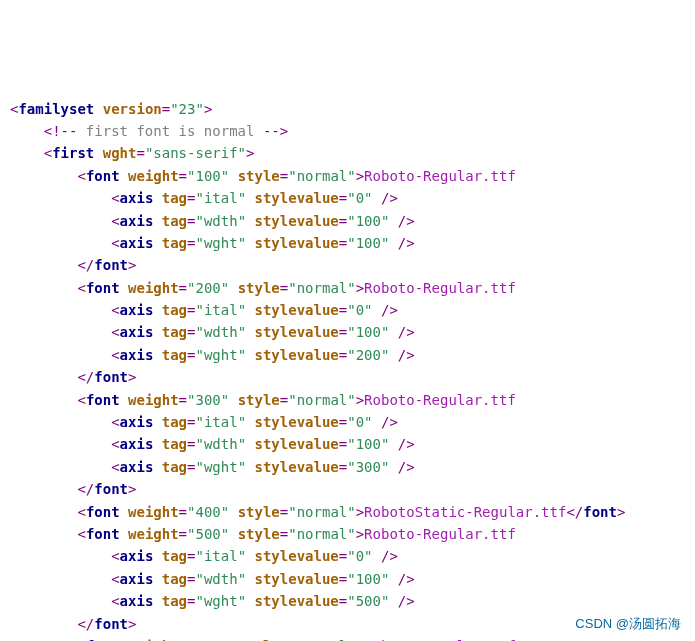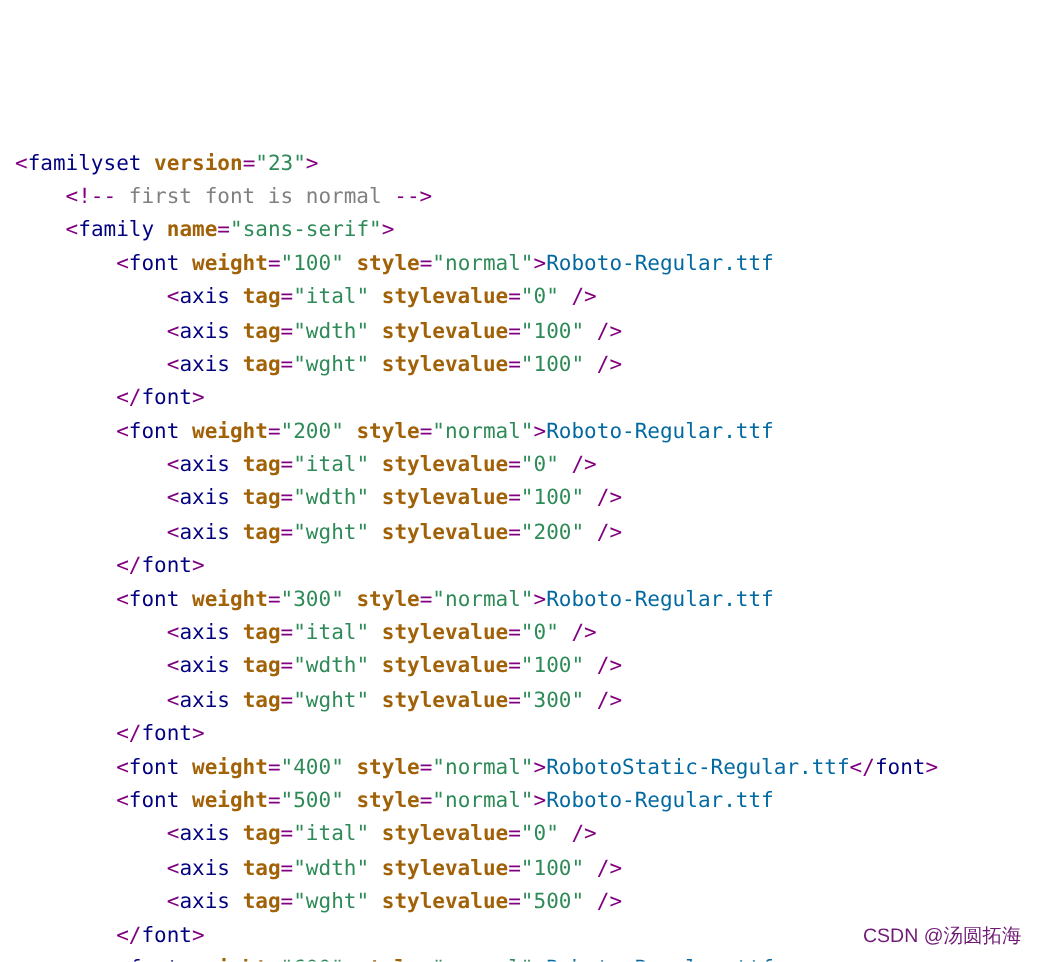--- a/index.html
+++ b/index.html
@@ -10,43 +10,43 @@
     font-size: 14px;
     line-height: 1.6;
     color: #333333;
     white-space: pre;
     position: relative;
     width: 695px;
     height: 641px;
     box-sizing: border-box;
   }
   .p  { color: #800080; }           
-  .tn { color: #000080; font-weight: normal; } 
+  .tn { color: #000080; font-weight: bold; } 
   .an { color: #a16207; font-weight: bold; } 
   .av { color: #2e8b57; }           
-  .tx { color: #0369a1; }           
+  .tx { color: #a21caf; }           
   .cm { color: #808080; font-style: normal; } 
   .watermark {
     position: absolute;
     right: 14px;
     bottom: 6px;
-    color: #701a75;
+    color: #0369a1;
     font-size: 13px;
     font-family: "Microsoft YaHei", sans-serif;
   }
   #code { white-space: pre; }
 </style>
 </head>
 <body>
 
 
 
 <div id="code"><span class="p">&lt;</span><span class="tn">familyset</span> <span class="an">version</span><span class="p">=</span><span class="av">"23"</span><span class="p">&gt;</span>
     <span class="p">&lt;!--</span><span class="cm"> first font is normal </span><span class="p">--&gt;</span>
-    <span class="p">&lt;</span><span class="tn">family</span> <span class="an">name</span><span class="p">=</span><span class="av">"sans-serif"</span><span class="p">&gt;</span>
+    <span class="p">&lt;</span><span class="tn">first</span> <span class="an">wght</span><span class="p">=</span><span class="av">"sans-serif"</span><span class="p">&gt;</span>
         <span class="p">&lt;</span><span class="tn">font</span> <span class="an">weight</span><span class="p">=</span><span class="av">"100"</span> <span class="an">style</span><span class="p">=</span><span class="av">"normal"</span><span class="p">&gt;</span><span class="tx">Roboto-Regular.ttf</span>
             <span class="p">&lt;</span><span class="tn">axis</span> <span class="an">tag</span><span class="p">=</span><span class="av">"ital"</span> <span class="an">stylevalue</span><span class="p">=</span><span class="av">"0"</span> <span class="p">/&gt;</span>
             <span class="p">&lt;</span><span class="tn">axis</span> <span class="an">tag</span><span class="p">=</span><span class="av">"wdth"</span> <span class="an">stylevalue</span><span class="p">=</span><span class="av">"100"</span> <span class="p">/&gt;</span>
             <span class="p">&lt;</span><span class="tn">axis</span> <span class="an">tag</span><span class="p">=</span><span class="av">"wght"</span> <span class="an">stylevalue</span><span class="p">=</span><span class="av">"100"</span> <span class="p">/&gt;</span>
         <span class="p">&lt;/</span><span class="tn">font</span><span class="p">&gt;</span>
         <span class="p">&lt;</span><span class="tn">font</span> <span class="an">weight</span><span class="p">=</span><span class="av">"200"</span> <span class="an">style</span><span class="p">=</span><span class="av">"normal"</span><span class="p">&gt;</span><span class="tx">Roboto-Regular.ttf</span>
             <span class="p">&lt;</span><span class="tn">axis</span> <span class="an">tag</span><span class="p">=</span><span class="av">"ital"</span> <span class="an">stylevalue</span><span class="p">=</span><span class="av">"0"</span> <span class="p">/&gt;</span>
             <span class="p">&lt;</span><span class="tn">axis</span> <span class="an">tag</span><span class="p">=</span><span class="av">"wdth"</span> <span class="an">stylevalue</span><span class="p">=</span><span class="av">"100"</span> <span class="p">/&gt;</span>
             <span class="p">&lt;</span><span class="tn">axis</span> <span class="an">tag</span><span class="p">=</span><span class="av">"wght"</span> <span class="an">stylevalue</span><span class="p">=</span><span class="av">"200"</span> <span class="p">/&gt;</span>
         <span class="p">&lt;/</span><span class="tn">font</span><span class="p">&gt;</span>

